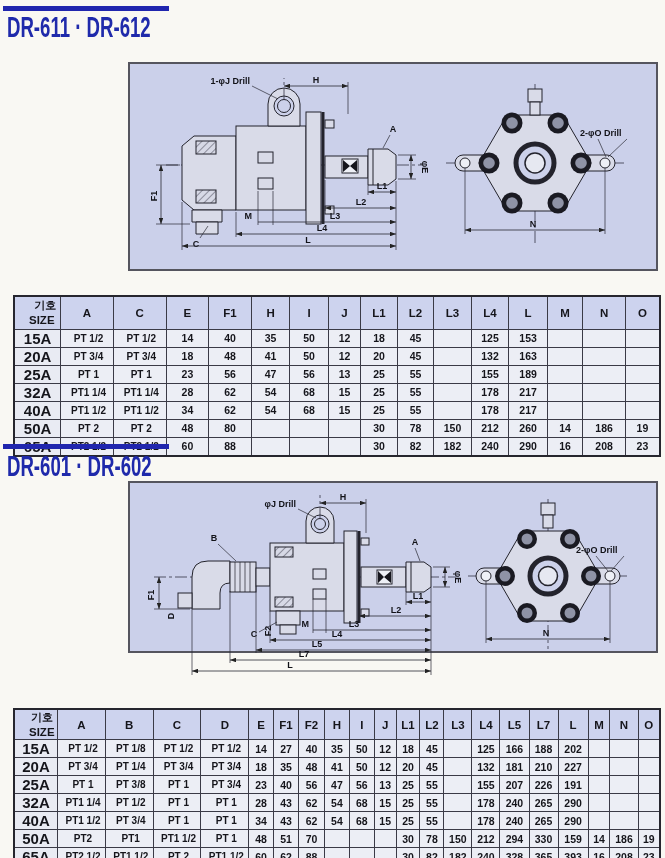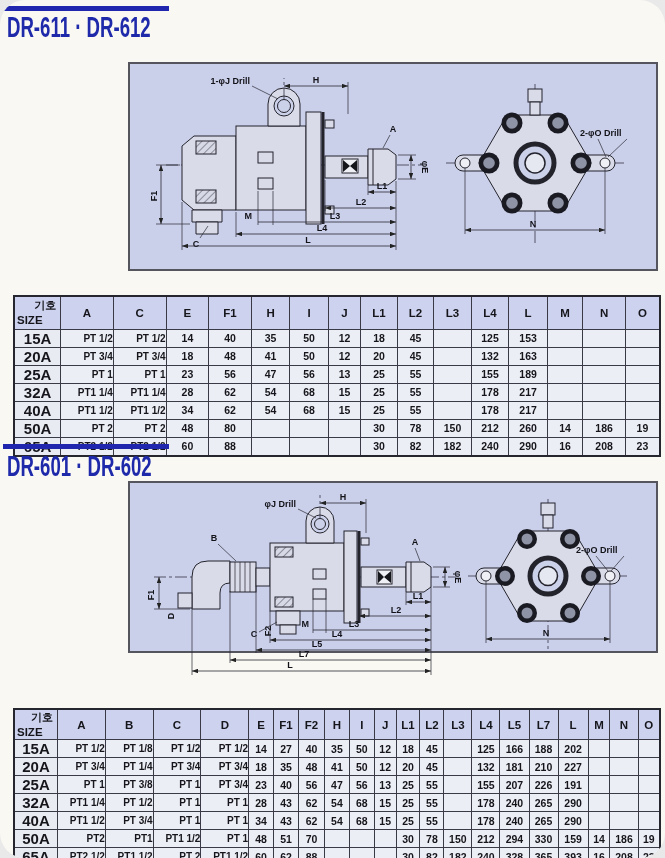--- a/index.html
+++ b/index.html
@@ -1,17 +1,17 @@
 <!DOCTYPE html>
 <html><head>
 <meta charset="utf-8">
 <style>
   html,body{margin:0;padding:0;background:#e9e9e9;}
   .page{position:relative;width:665px;height:858px;background:#f9f8f3;overflow:hidden;
-        font-family:"Liberation Sans",sans-serif;border-radius:25px;}
+        font-family:"Liberation Sans",sans-serif;}
   .rule{position:absolute;left:3px;width:166px;height:5px;background:#2026ae;}
   .r1{top:6px}.r2{top:444px}
   .title{position:absolute;left:7px;margin:0;color:#1f2aab;font-size:30px;font-weight:bold;
          white-space:nowrap;transform:scaleX(.62);transform-origin:0 50%;line-height:28px;}
   .t1{top:13px}.t2{top:452px}
   .panel{position:absolute;left:128px;width:530px;background:#cbd0ea;border:2px solid #55555e;box-sizing:border-box;}
   .p1{top:62px;height:209px}.p2{top:481px;height:172px}
 
   
   .part{fill:#d9dbe8;stroke:#23232c;stroke-width:1;stroke-linejoin:miter;}
@@ -27,24 +27,24 @@
   .tbl1{top:295px}.tbl2{top:708px}
   .dims th,.dims td{border:1px solid #3a3a46;font-weight:bold;color:#15151b;text-align:center;
                     padding:0;white-space:nowrap;overflow:hidden;}
   .dims thead th{background:#cdd3ee;font-size:11.5px;}
   .dims thead tr{height:33px}
   .tbl2 thead tr{height:30px}
   .dims tbody tr{height:16px}
   .tbl2 tbody tr{height:17px}
   .dims tbody th{font-size:15px;background:#e9ebf3;}
   .dims tbody td{font-size:10.5px;background:#eceef5;}
-  .dims td.pt{text-align:right;padding-left:3px;font-size:10px;}
+  .dims td.pt{text-align:center;padding-left:3px;font-size:10px;}
   .dims thead th.corner{padding:0;}
   .corner .kh{display:block;text-align:right;padding-right:4px;line-height:15px;font-size:11px;}
-  .corner .sh{display:block;text-align:left;padding-left:2px;line-height:14px;font-size:11.5px;}
+  .corner .sh{display:block;text-align:left;padding-left:14px;line-height:14px;font-size:11.5px;}
 </style>
 </head>
 <body>
 
 <div class="page">
 
   <div class="rule r1"></div>
   <h1 class="title t1">DR-611 · DR-612</h1>
 
   <div class="panel p1">

